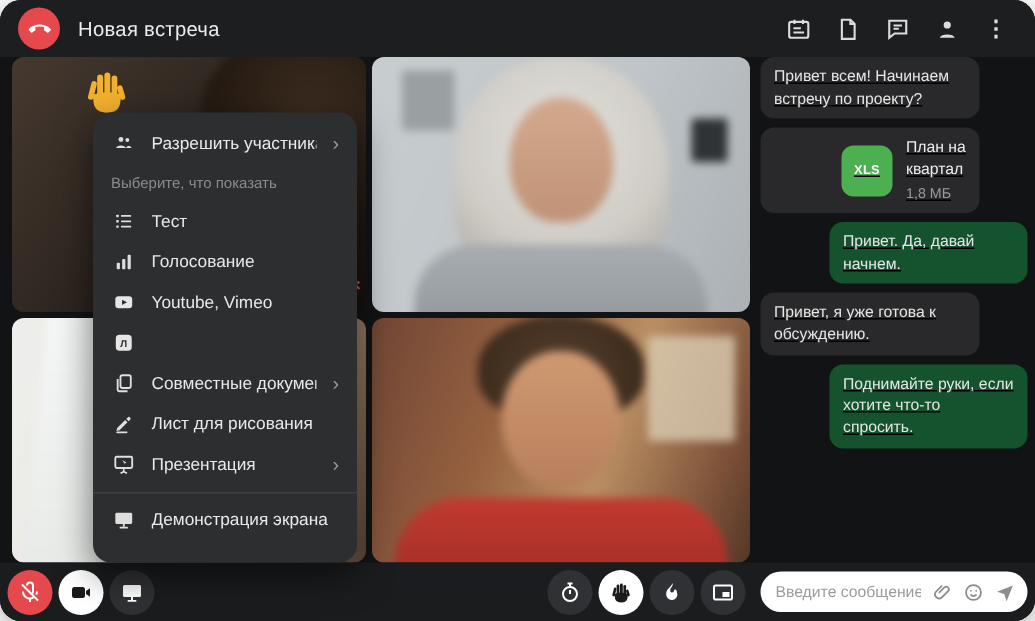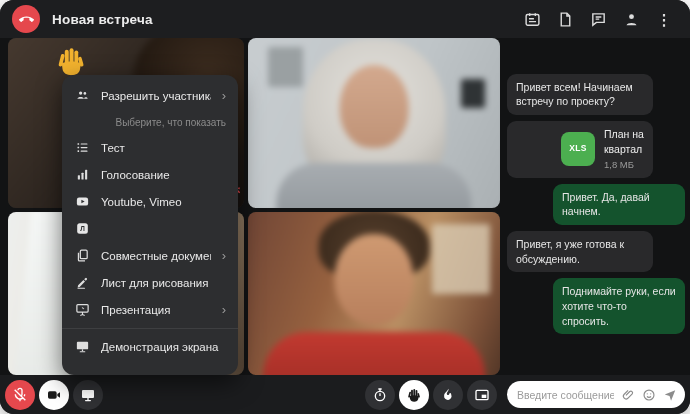--- a/index.html
+++ b/index.html
@@ -11,21 +11,21 @@
   }
   
   .topbar{
     position:absolute; top:0; left:0; right:0; height:38px;
     background:#1d1e20; display:flex; align-items:center; padding:0 12px; z-index:30;
   }
   .endcall{
     width:28px; height:28px; border-radius:50%; background:#E5484D;
     display:flex; align-items:center; justify-content:center; border:none; cursor:pointer; flex:none;
   }
-  .title{ color:#ececec; font-size:13.5px; font-weight:700; margin-left:12px; letter-spacing:.2px; }
+  .title{ color:#ececec; font-size:13.5px; font-weight:400; margin-left:12px; letter-spacing:.2px; }
   .topbar .spacer{ flex:1; }
   .tb-btn{
     width:28px; height:28px; display:flex; align-items:center; justify-content:center;
     background:none; border:none; cursor:pointer; color:#dcdcdc; margin-left:5px;
   }
   .tb-btn svg{ width:17px; height:17px; }
   .kebab{ color:#dcdcdc; font-size:15px; font-weight:700; line-height:1; }
   
   .stage{
     position:absolute; top:38px; left:0; right:186px; bottom:39px;
@@ -72,27 +72,27 @@
     padding:7px 0 6px; display:flex; flex-direction:column; overflow:hidden;
   }
   .m-row{
     height:27px; flex:none; display:flex; align-items:center; gap:11px;
     padding:0 12px; background:none; border:none; cursor:pointer; width:100%; text-align:left;
   }
   .m-ic{ width:16px; height:16px; flex:none; display:flex; align-items:center; justify-content:center; color:#dedede; }
   .m-ic svg{ width:15px; height:15px; }
   .m-label{ color:#e9e9e9; font-size:11.5px; white-space:nowrap; overflow:hidden; flex:1; }
   .m-chev{ color:#9a9a9a; font-size:13px; line-height:1; flex:none; }
-  .m-section{ color:#8b8b8b; font-size:10px; padding:8px 12px 6px; flex:none;text-align:right; }
+  .m-section{ color:#8b8b8b; font-size:10px; padding:8px 12px 6px; flex:none; }
   .m-divider{ height:1px; background:#3e3f41; margin:5px 0 4px; flex:none; }
   
   .chat{
     position:absolute; top:38px; right:0; width:186px; bottom:39px;
-    display:flex; flex-direction:column; justify-content:center; gap:6px;
-    padding:0 5px 5px 3px; z-index:10;
+    display:flex; flex-direction:column; justify-content:flex-start; gap:6px;
+    padding:0 5px 5px 3px; z-index:10;text-decoration:underline;
   }
   .bubble{
     border-radius:9px; padding:6px 9px; color:#e6e6e6; font-size:10.5px; line-height:1.4;
     max-width:146px;
   }
   .in{ background:#29292b; align-self:flex-start; }
   .out{ background:#14532d; align-self:flex-end; max-width:132px; }
   .file-bubble{ display:flex; align-items:center; gap:9px; padding:6px; width:154px; }
   .file-badge{
     width:34px; height:34px; border-radius:8px; background:#4CAF50; flex:none;

